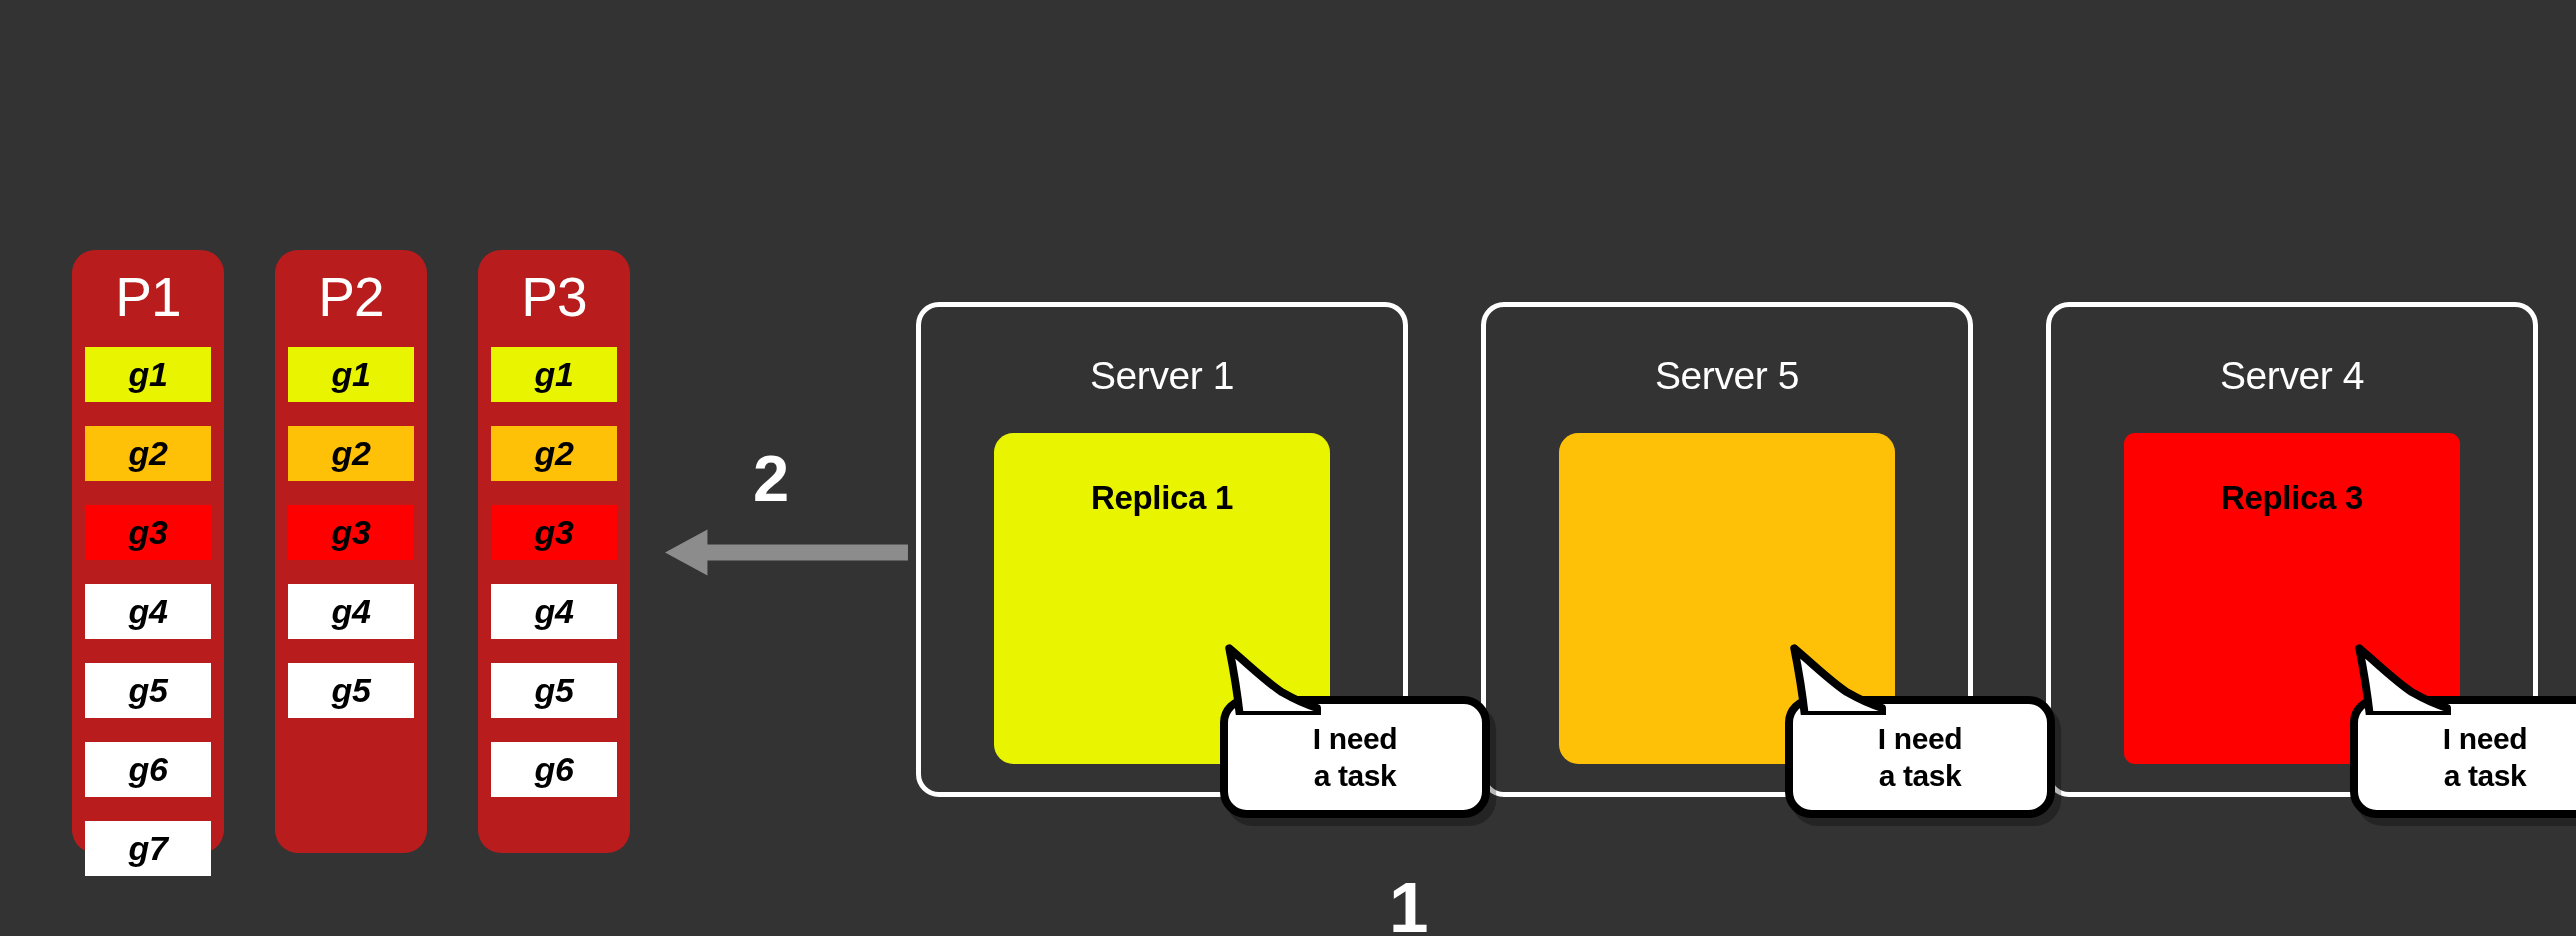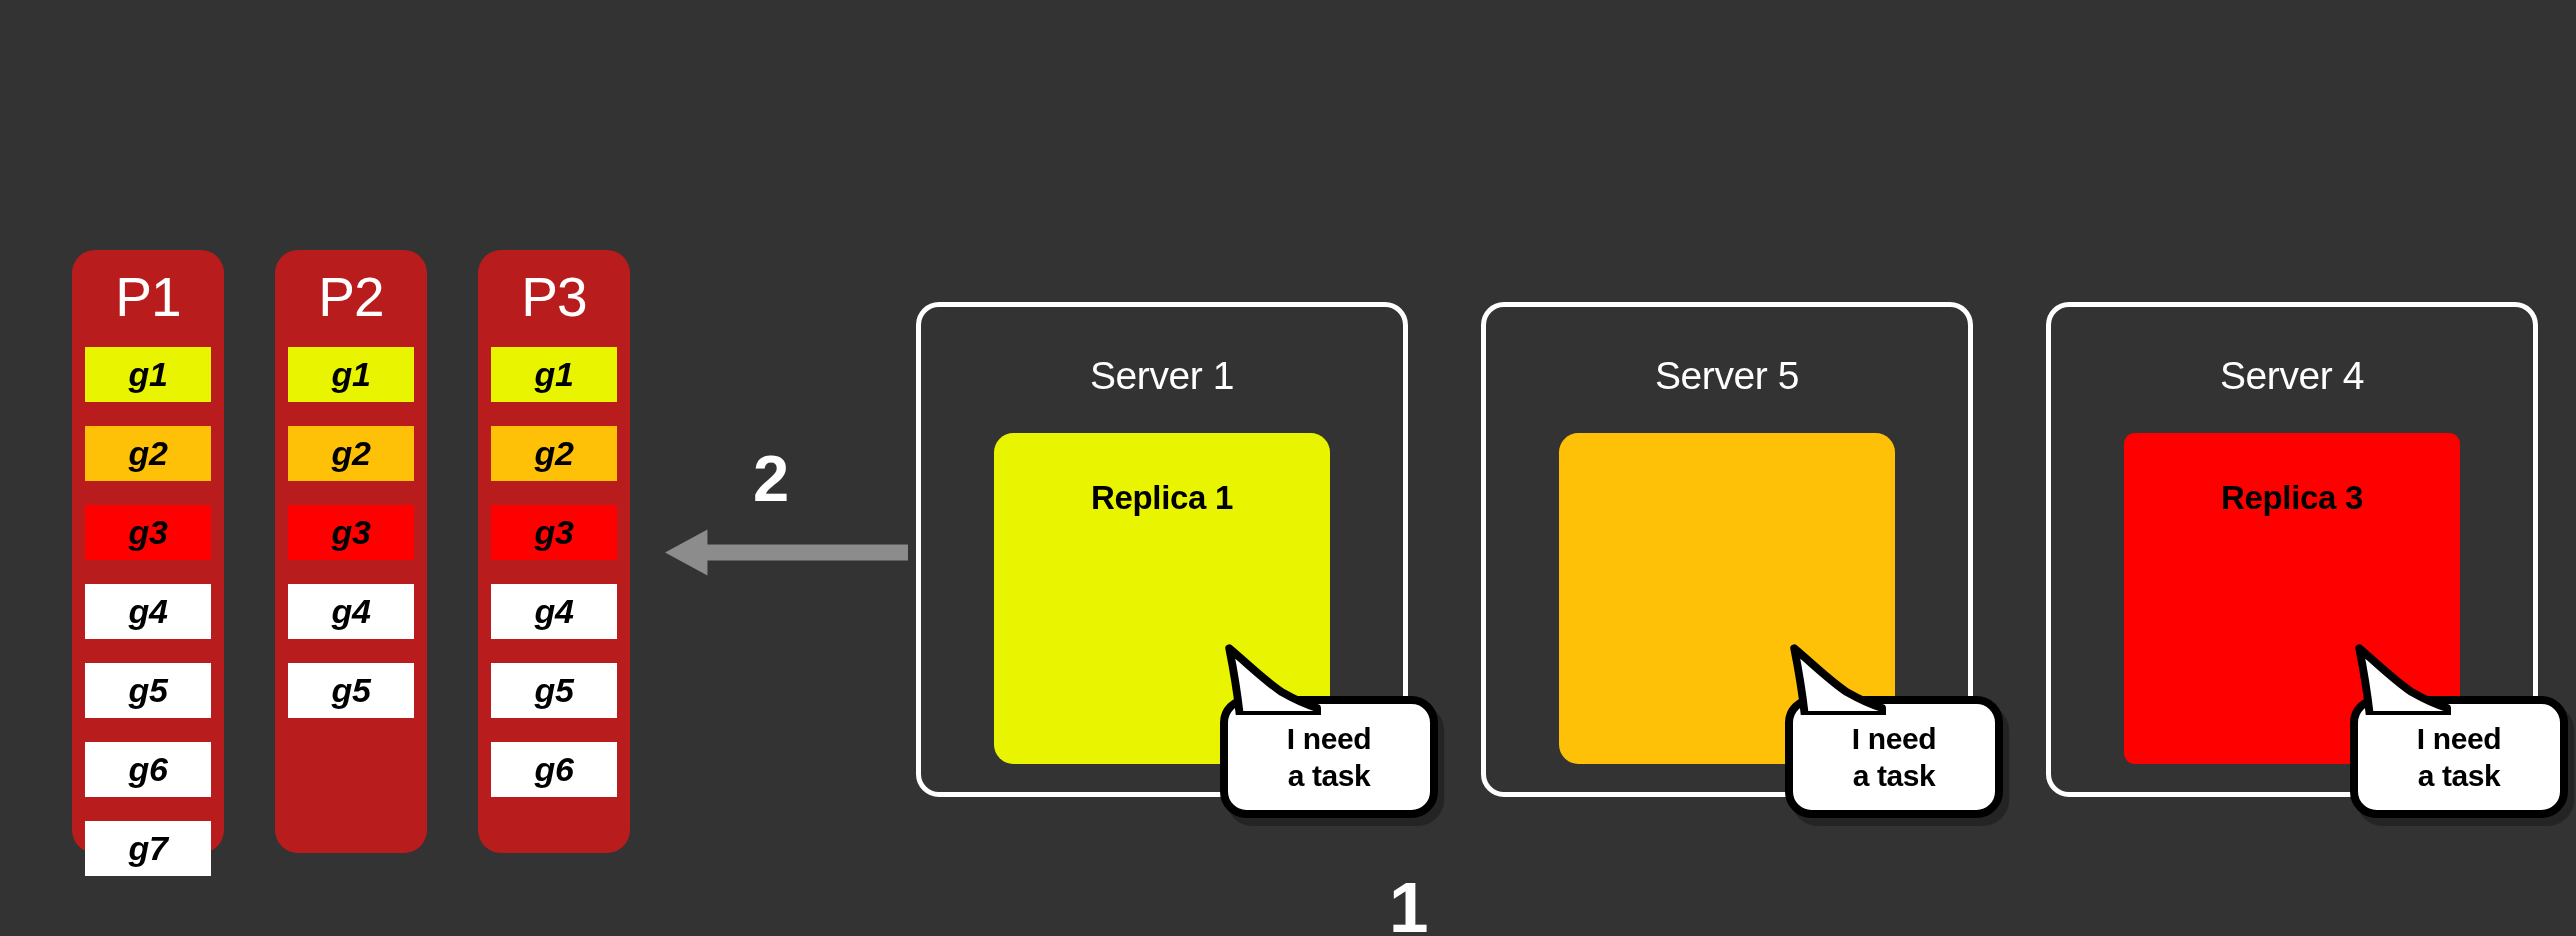--- a/index.html
+++ b/index.html
@@ -140,21 +140,21 @@
     font-weight: bold;
     line-height: 1;
     letter-spacing: -0.3px;
     margin-top: 48px;
     user-select: none;
   }
 
   
   .bubble {
     position: absolute;
-    width: 218px;
+    width: 270px;
     height: 122px;
     left: 226px;
     top: 263px;
     z-index: 20;
   }
   .bubble-body {
     position: absolute;
     inset: 0;
     background: #ffffff;
     border: 8px solid #000000;

